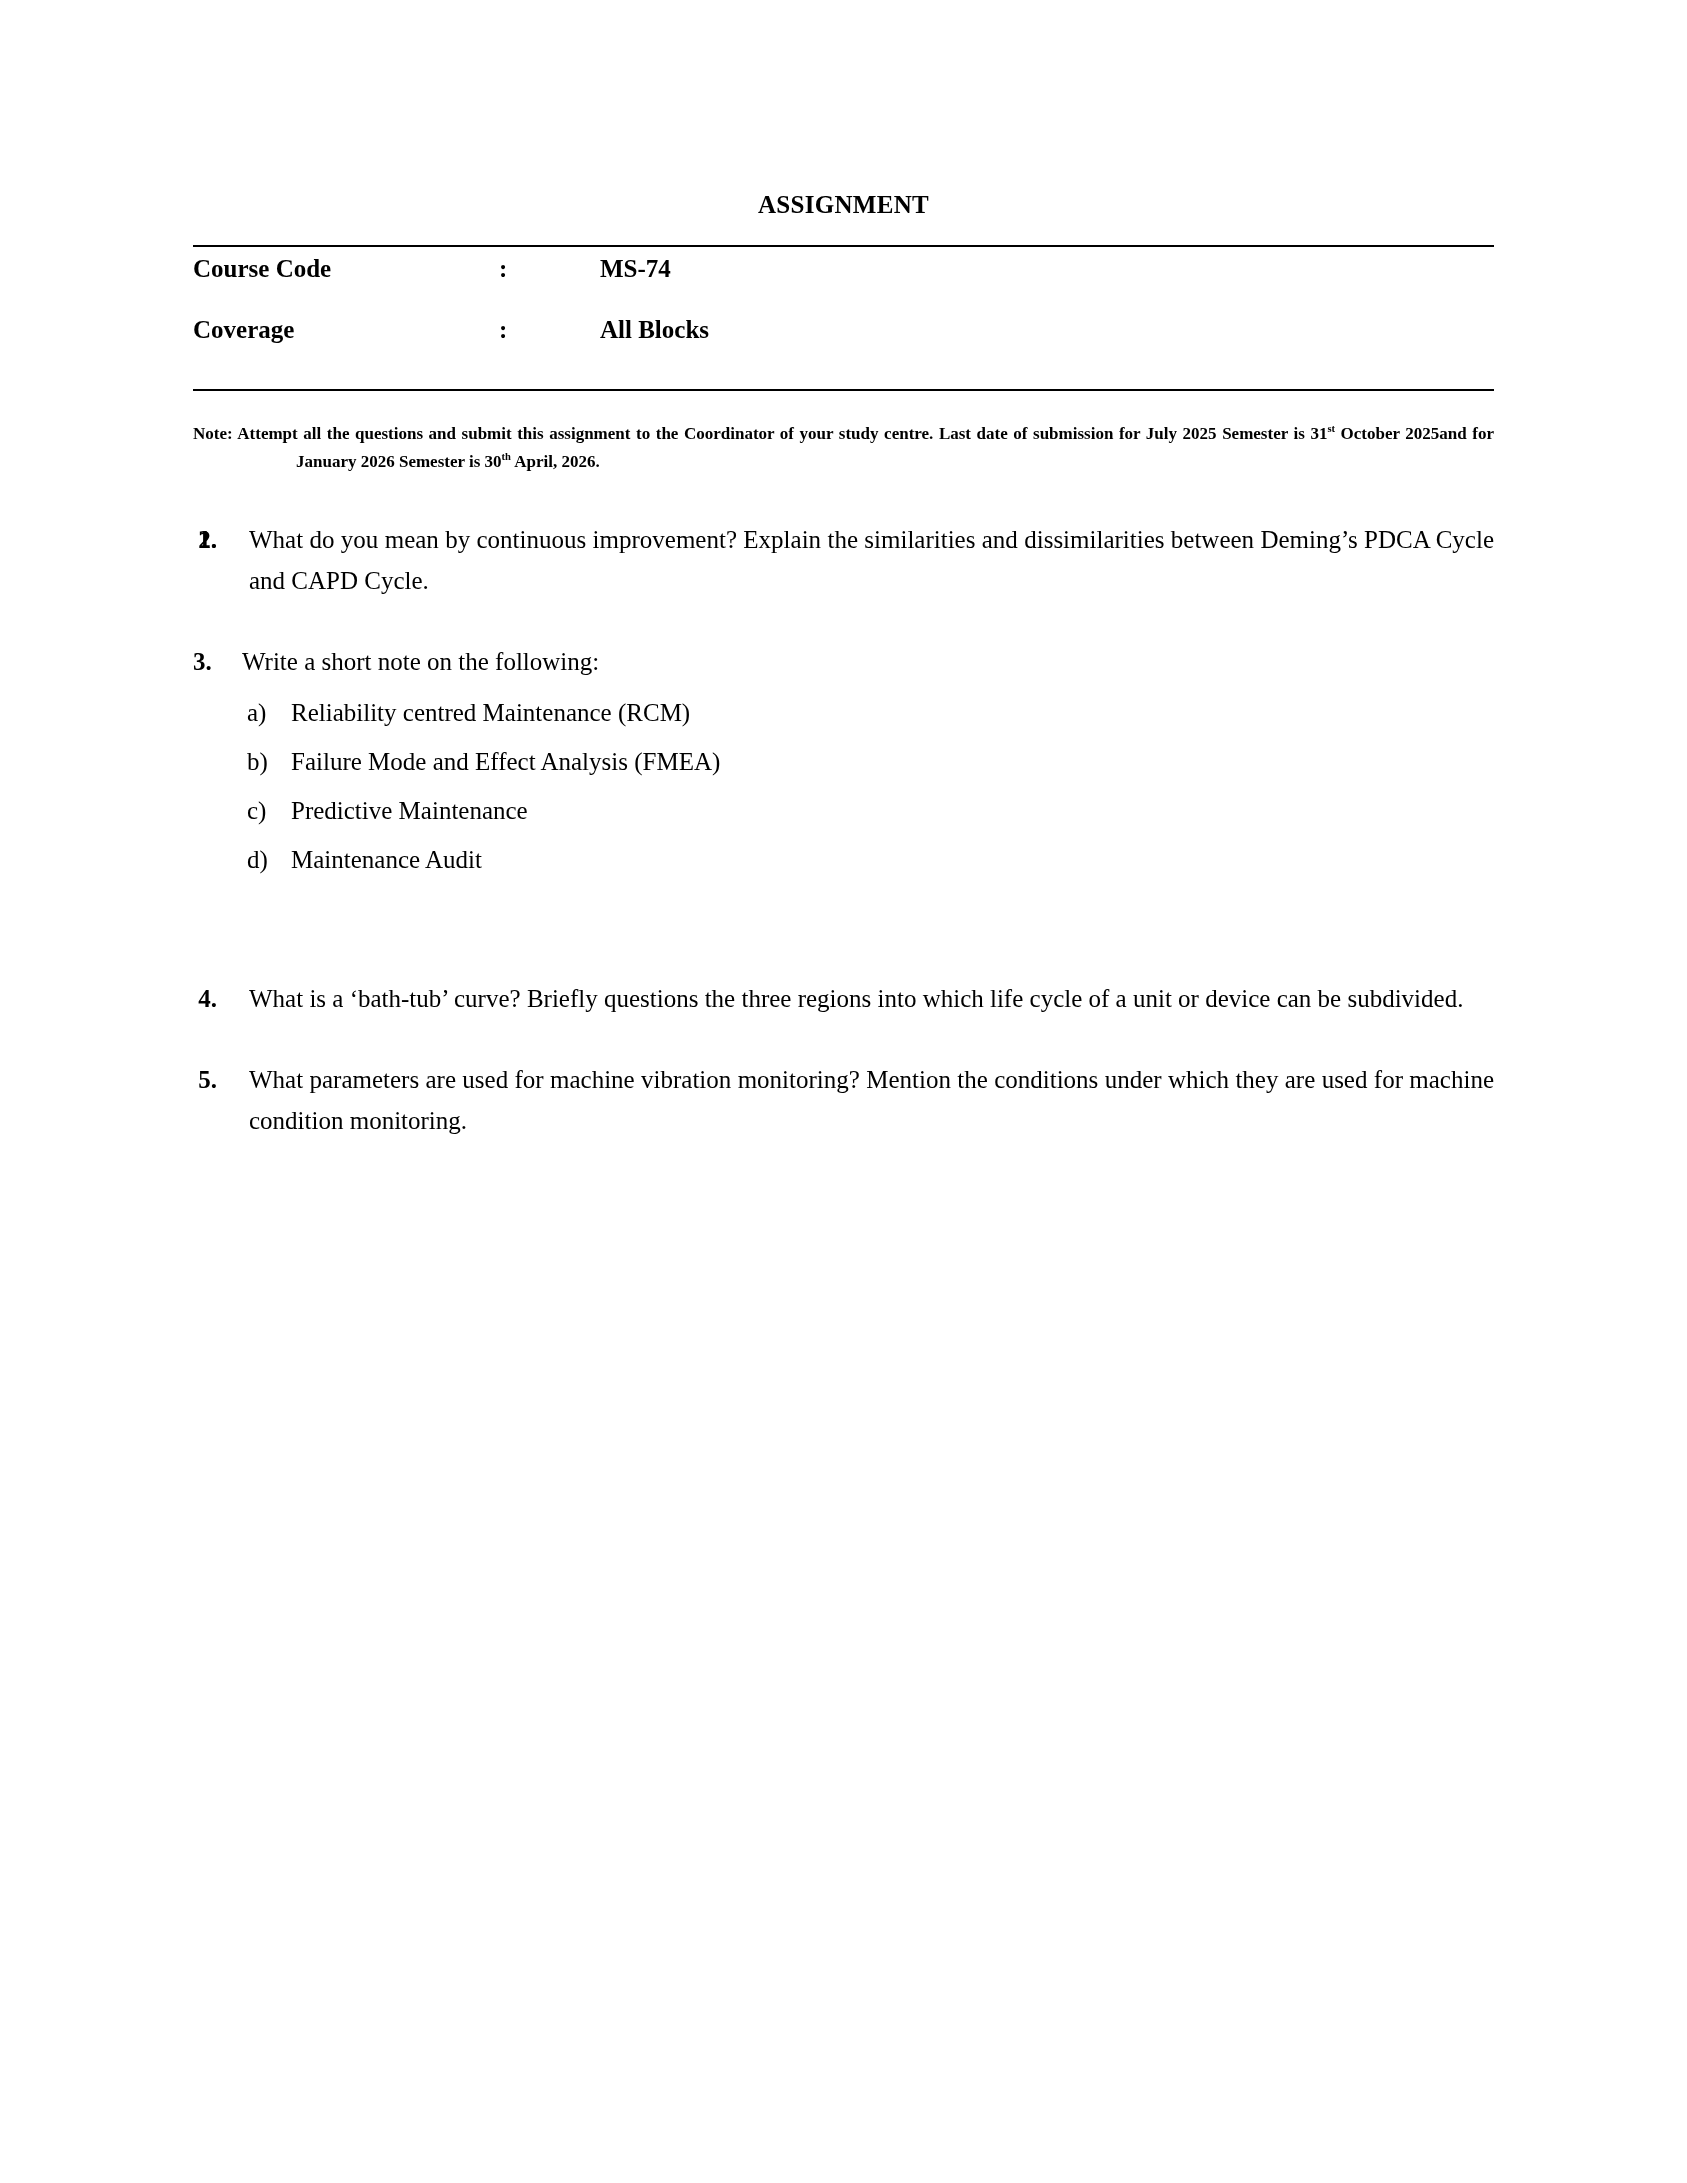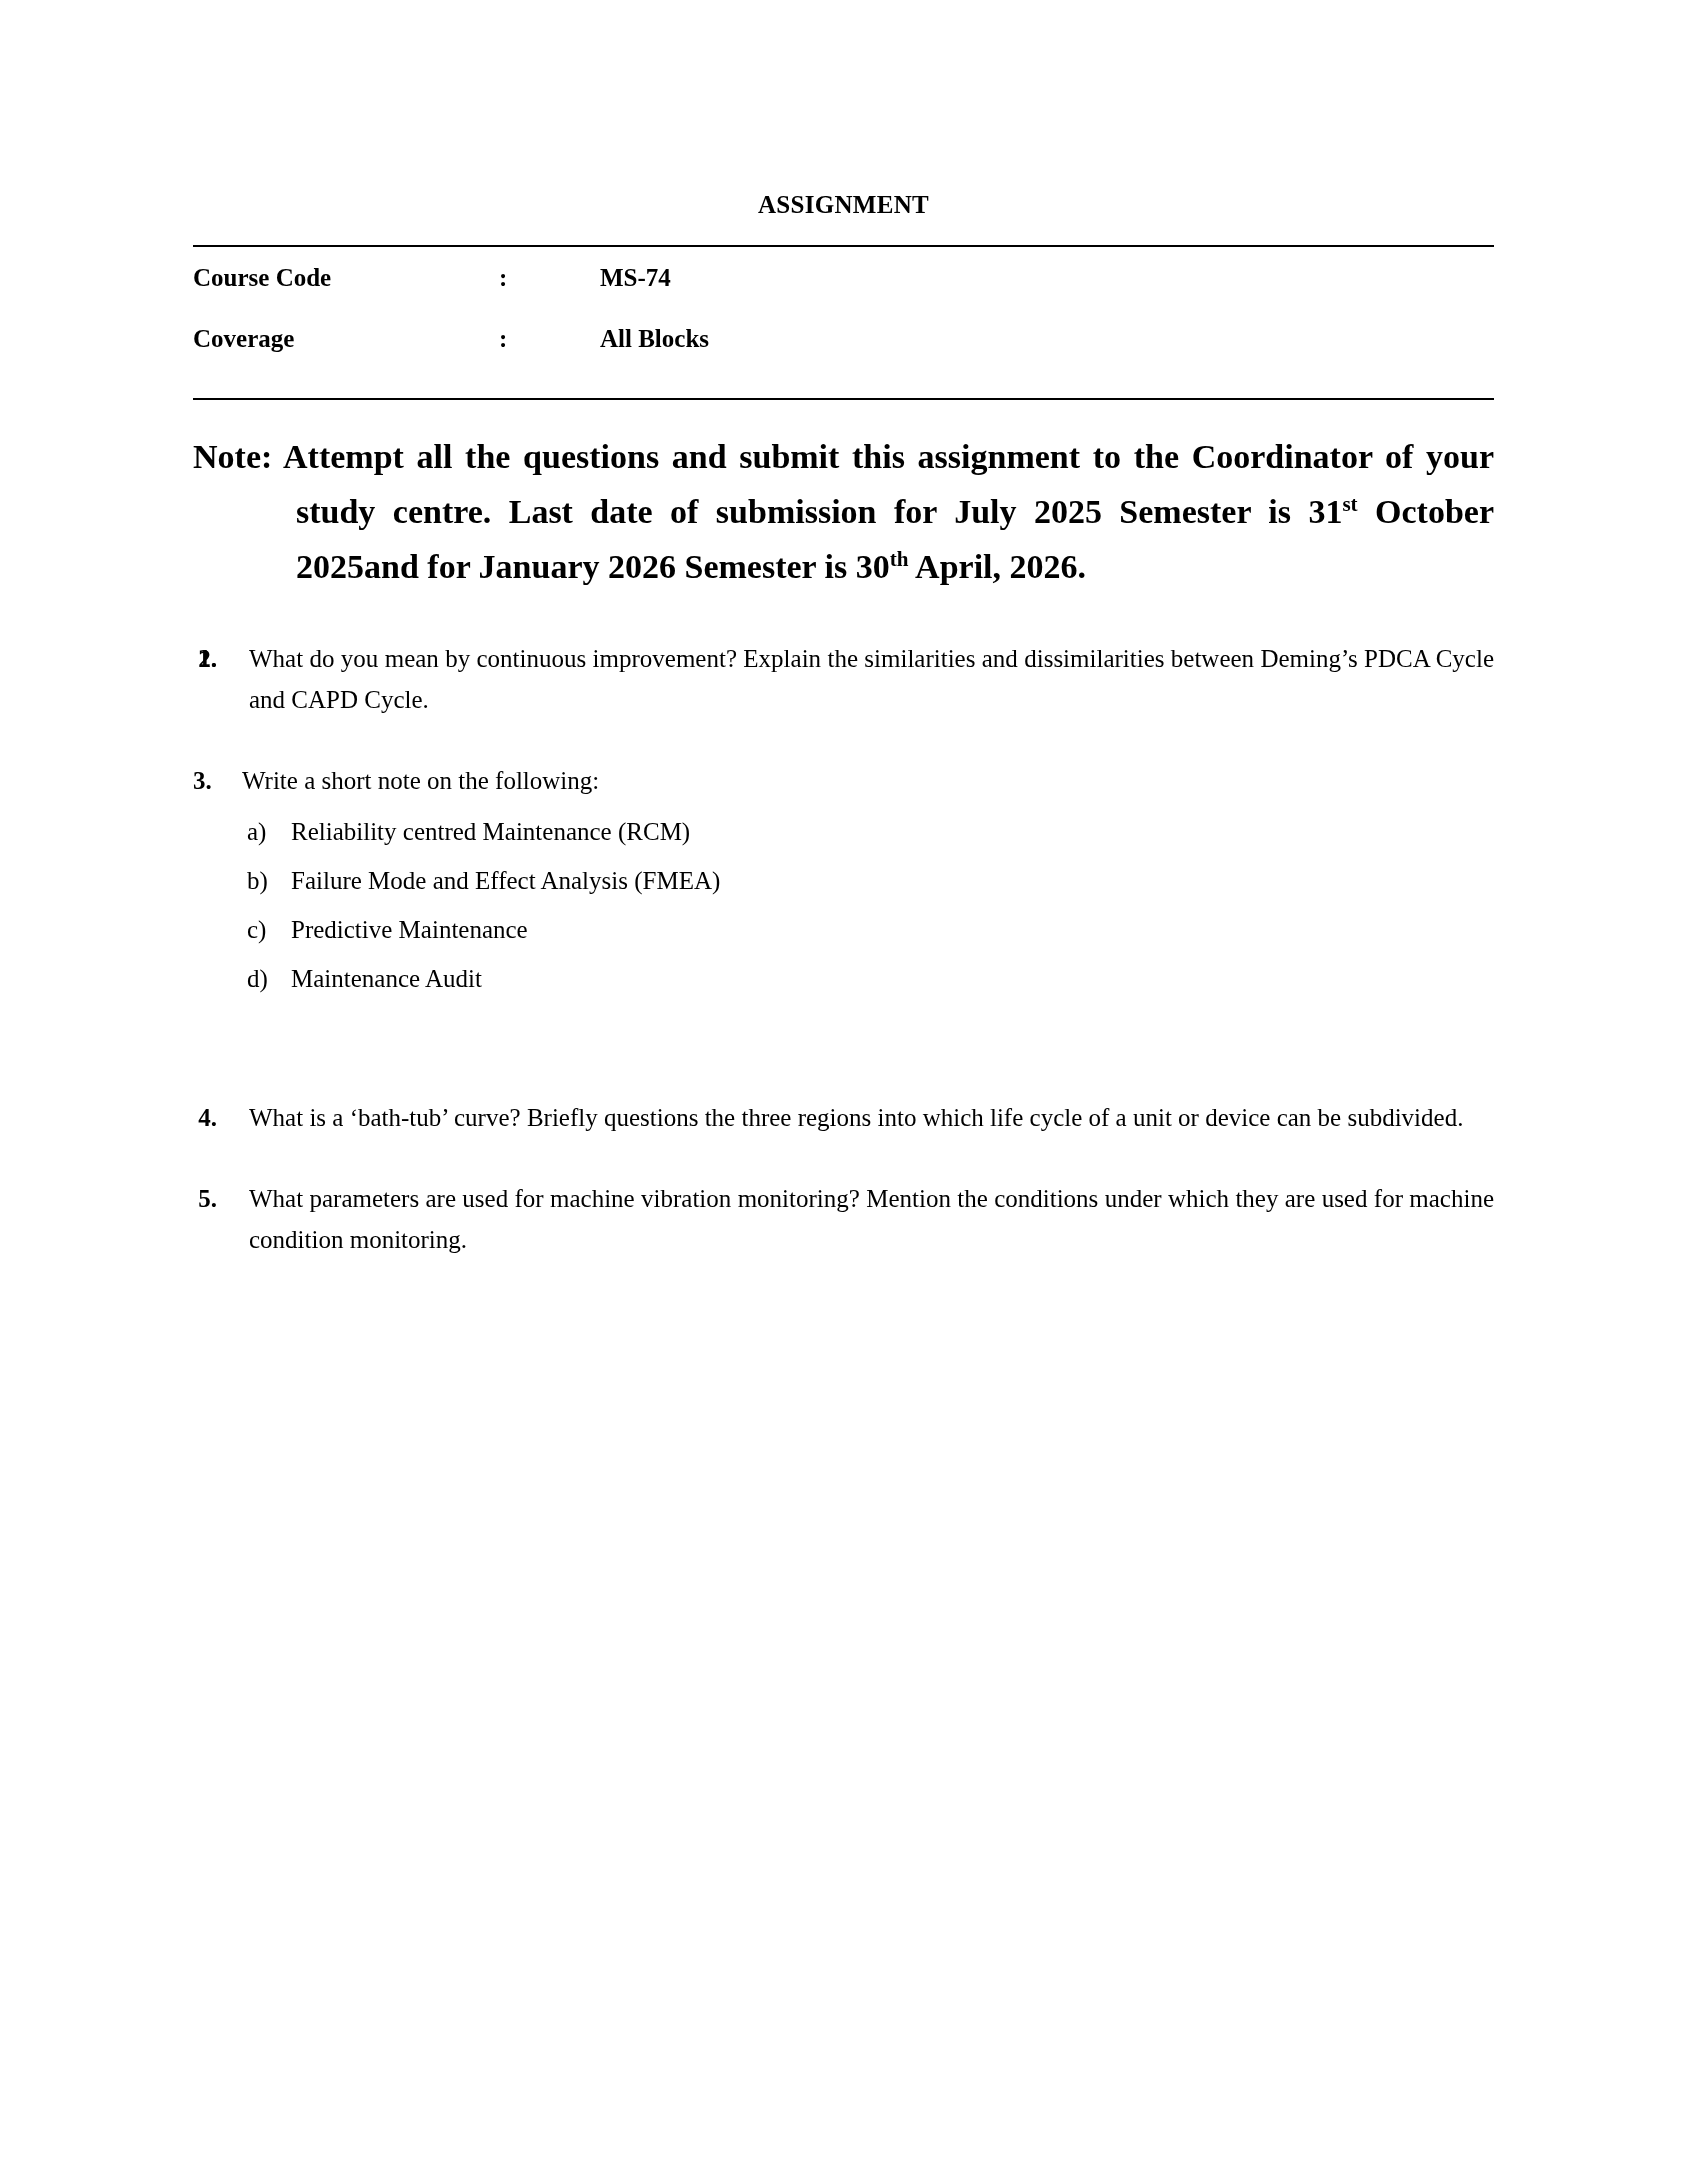--- a/index.html
+++ b/index.html
@@ -54,30 +54,30 @@
     border-collapse: collapse;
     font-size: 25px;
     font-weight: bold;
   }
   .meta-table td {
     padding: 0;
     vertical-align: baseline;
     line-height: 1.0;
     height: 61px;
   }
-  .meta-table tr:first-child td { padding-top: 18px; }
+  .meta-table tr:first-child td { padding-top: 9px; }
   .meta-table tr:last-child  td { padding-bottom: 16px; height: 56px; }
   .col-label { width: 306px; }
   .col-colon { width: 101px; }
   .col-value { width: auto; }
 
   
   .note {
     margin-top: 29px;
-    font-size: 34px;
+    font-size: 17px;
     font-weight: bold;
     line-height: 1.62;
     text-align: justify;
     text-justify: inter-word;
     padding-left: 103px;
     text-indent: -103px;
   }
   .note .lead { }
   .note sup {
     font-size: 0.62em;

